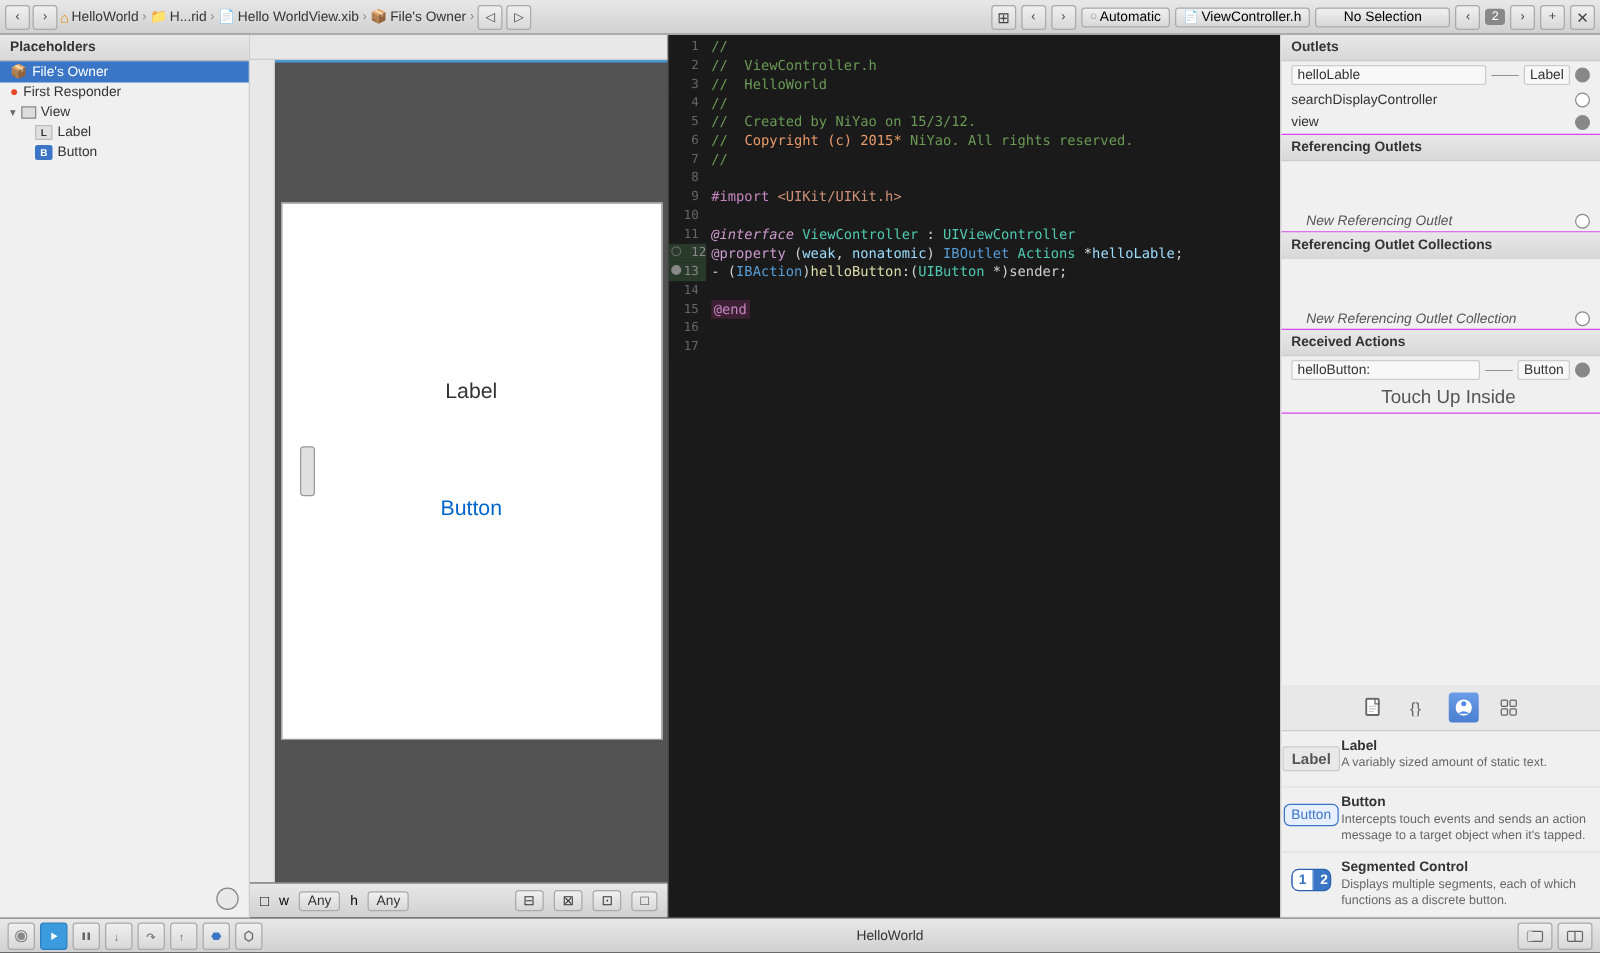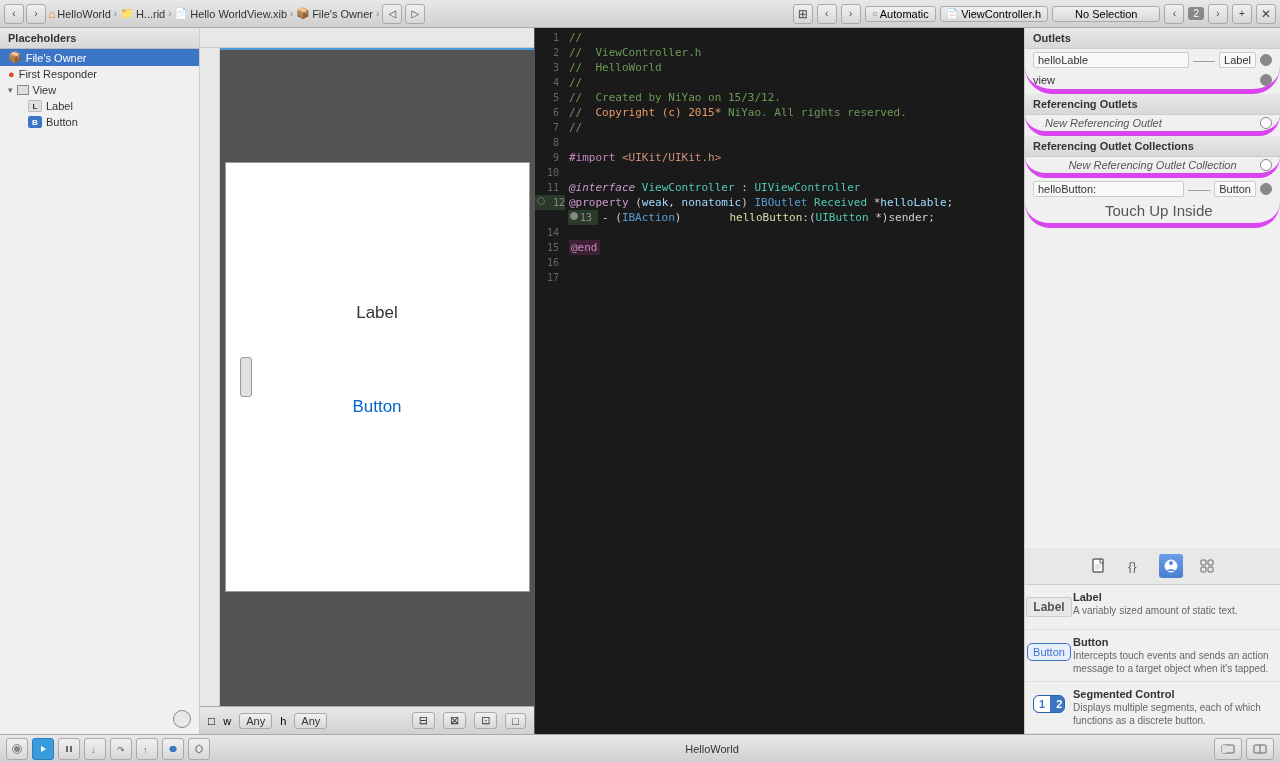--- a/index.html
+++ b/index.html
@@ -126,22 +126,21 @@
     .right-panel {
       width: 256px;
       background: #f0f0f0;
       border-left: 1px solid #ccc;
       display: flex;
       flex-direction: column;
       overflow-y: auto;
     }
 
     .right-section {
-      border-bottom: 5px solid #d946ef;
-      border-radius: 27px;
+      border-bottom: 1px solid #d946ef;
     }
     .right-section-header {
       background: linear-gradient(to bottom, #e8e8e8, #d8d8d8);
       padding: 4px 8px;
       font-size: 11px; font-weight: 600; color: #333;
       border-bottom: 1px solid #ccc;
     }
     .outlet-row {
       display: flex; align-items: center; gap: 4px;
       padding: 3px 8px;
@@ -160,21 +159,21 @@
     .outlet-circle {
       width: 12px; height: 12px;
       border: 1px solid #888; border-radius: 50%;
       background: white; flex-shrink: 0;
     }
     .outlet-circle.filled { background: #888; }
 
     .new-outlet-row {
       display: flex; align-items: center;
       padding: 2px 8px 2px 20px;
-      font-size: 11px; color: #555; font-style: italic;
+      font-size: 11px; color: #555; font-style: italic; margin-top: 40px;
     }
 
     
     .icon-toolbar {
       display: flex; align-items: center; justify-content: center;
       gap: 12px; padding: 6px; background: #e8e8e8;
       border-bottom: 1px solid #ccc;
     }
     .icon-btn {
       width: 24px; height: 24px;
@@ -429,29 +428,29 @@
           <div class="code-line">
             <span class="line-num">11</span>
             <span class="line-content"><span style="color:#cc99cc;font-style:italic;">@interface</span> <span style="color:#4ec9b0;">ViewController</span> : <span style="color:#4ec9b0;">UIViewController</span></span>
           </div>
 
           <div class="code-line">
             <span class="line-num active" style="color:#888; position:relative;padding-left:18px;">
               <span style="position:absolute; left:2px; top:2px; width:8px; height:8px; border-radius:50%; border:1px solid #666; background:transparent;"></span>
               12
             </span>
-            <span class="line-content"><span style="color:#cc99cc;">@property</span> (<span style="color:#9cdcfe;">weak</span>, <span style="color:#9cdcfe;">nonatomic</span>) <span style="color:#569cd6;">IBOutlet</span> <span style="color:#4ec9b0;">Received</span> *<span style="color:#9cdcfe;">helloLable</span>;</span>
-          </div>
-
-          <div class="code-line">
-            <span class="line-num active" style="color:#888; position:relative;margin-left:33px;">
+            <span class="line-content"><span style="color:#cc99cc;">@property</span> (<span style="color:#9cdcfe;">weak</span>, <span style="color:#9cdcfe;">nonatomic</span>) <span style="color:#569cd6;">IBOutlet</span> <span style="color:#4ec9b0;">Actions</span> *<span style="color:#9cdcfe;">helloLable</span>;</span>
+          </div>
+
+          <div class="code-line">
+            <span class="line-num active" style="color:#888; position:relative;">
               <span style="position:absolute; left:2px; top:2px; width:8px; height:8px; border-radius:50%; border:1px solid #888; background:#888;"></span>
               13
             </span>
-            <span class="line-content">- (<span style="color:#569cd6;">IBAction</span>)<span style="color:#dcdcaa;margin-left:48px;">helloButton</span>:(<span style="color:#4ec9b0;">UIButton</span> *)sender;</span>
+            <span class="line-content">- (<span style="color:#569cd6;">IBAction</span>)<span style="color:#dcdcaa;">helloButton</span>:(<span style="color:#4ec9b0;">UIButton</span> *)sender;</span>
           </div>
 
           <div class="code-line">
             <span class="line-num">14</span>
             <span class="line-content"></span>
           </div>
 
           <div class="code-line">
             <span class="line-num">15</span>
             <span class="line-content"><span style="color:#c586c0; background:#3d2033; padding:1px 2px;">@end</span></span>
@@ -481,20 +480,24 @@
         <span>Outlets</span>
       </div>
 
       <div class="outlet-row">
         <span class="outlet-name">helloLable</span>
         <span style="font-size:11px;color:#888;">——</span>
         <span class="outlet-target">Label</span>
         <div class="outlet-circle filled"></div>
       </div>
 
+      <div class="outlet-row">
+        <span style="font-size:11px;color:#333;flex:1;">searchDisplayController</span>
+        <div class="outlet-circle"></div>
+      </div>
 
       <div class="outlet-row">
         <span style="font-size:11px;color:#333;flex:1;">view</span>
         <div class="outlet-circle filled"></div>
       </div>
     </div>
 
     <div class="right-section">
       <div class="right-section-header">
         <span>Referencing Outlets</span>
@@ -503,26 +506,29 @@
         <span style="flex:1;color:#555;">New Referencing Outlet</span>
         <div class="outlet-circle"></div>
       </div>
     </div>
 
     <div class="right-section">
       <div class="right-section-header">
         <span>Referencing Outlet Collections</span>
       </div>
       <div class="new-outlet-row">
-        <span style="flex:1;color:#555;text-align:center;">New Referencing Outlet Collection</span>
+        <span style="flex:1;color:#555;">New Referencing Outlet Collection</span>
         <div class="outlet-circle"></div>
       </div>
     </div>
 
     <div class="right-section">
+      <div class="right-section-header">
+        <span>Received Actions</span>
+      </div>
 
       <div class="outlet-row" style="flex-wrap:wrap;">
         <span class="outlet-name">helloButton:</span>
         <span style="font-size:11px;color:#888;">——</span>
         <span class="outlet-target">Button</span>
         <div class="outlet-circle filled"></div>
       </div>
       <div style="padding:2px 8px 4px 80px; font-size:15px; color:#555;">Touch Up Inside</div>
     </div>
 

